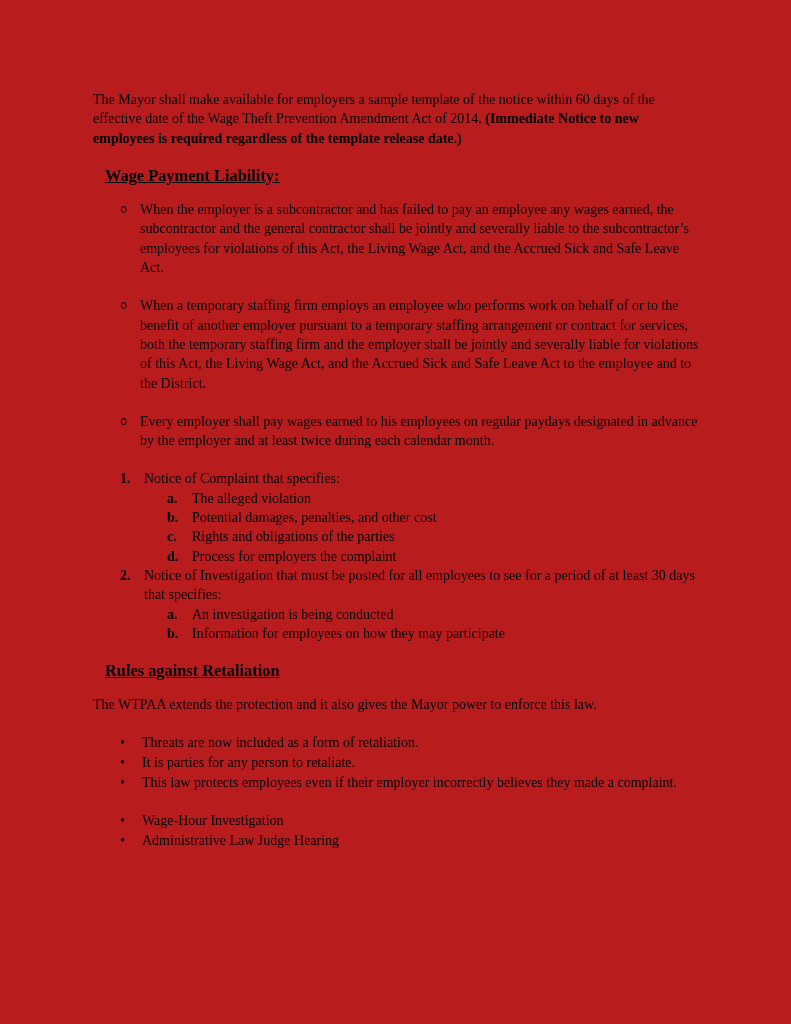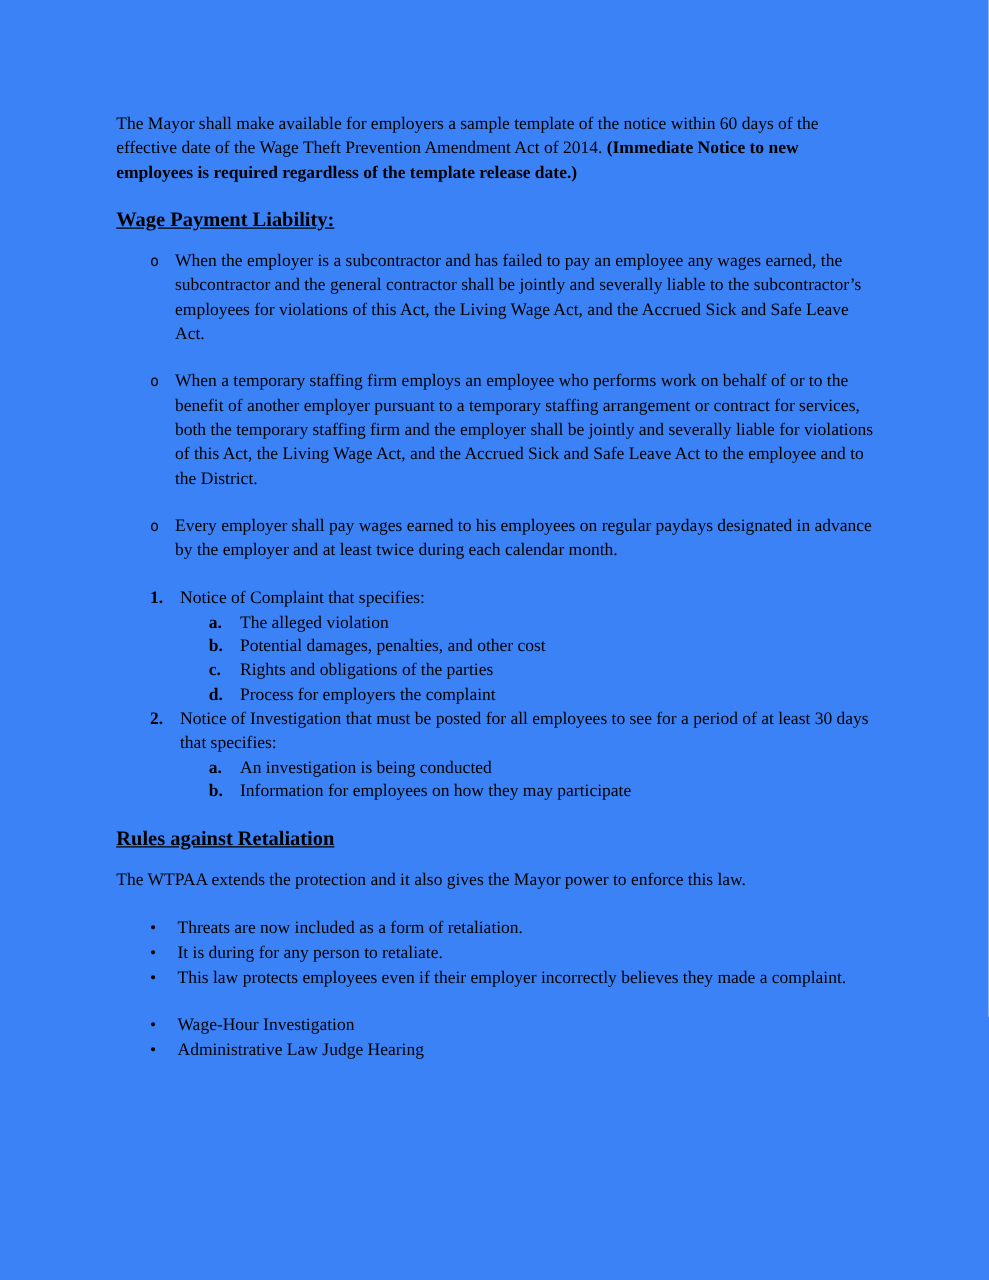--- a/index.html
+++ b/index.html
@@ -1,35 +1,35 @@
 <!DOCTYPE html>
 <html><head>
 <meta charset="utf-8">
 <style>
   html, body { margin: 0; padding: 0; background: #ffffff; }
   .page {
     position: relative;
     width: 791px;
     height: 1024px;
     box-sizing: border-box;
-    background: #3b82f6;
+    background: #b91c1c;
     padding: 90px 88px 0 93px;
     font-family: "Liberation Serif", "DejaVu Serif", serif;
     font-size: 14px;
     line-height: 19.3px;
     color: #000000;
     overflow: hidden;
   }
   .para { margin: 0 0 18px 0; }
   .b { font-weight: bold; }
   .i { }
   .heading {
     font-weight: bold;
     text-decoration: underline;
-    margin: 0 0 15px 0;
+    margin: 0 0 15px 12px;
   }
   .list { margin: 0 0 18px 27px; }
   .li { display: flex; align-items: flex-start; }
   .o-item { margin: 0 0 19px 0; }
   .o-marker {
     flex: 0 0 20px;
     font-family: "DejaVu Sans Mono", monospace;
     font-size: 12px;
   }
   .num-marker { flex: 0 0 24px; font-weight: bold; }
@@ -115,21 +115,21 @@
 
   <p class="para">The WTPAA extends the protection and it also gives the Mayor power to enforce this law.</p>
 
   <div class="list">
     <div class="li bullet-item">
       <span class="disc-marker">•</span>
       <span class="li-text"><span>Threats are now included as a form of retaliation.</span><span class="i"></span><span></span></span>
     </div>
     <div class="li bullet-item">
       <span class="disc-marker">•</span>
-      <span class="li-text"><span>It is during for </span><span class="i">any</span><span> person to retaliate.</span></span>
+      <span class="li-text"><span>It is parties for </span><span class="i">any</span><span> person to retaliate.</span></span>
     </div>
     <div class="li bullet-item">
       <span class="disc-marker">•</span>
       <span class="li-text"><span>This law protects employees even if their employer incorrectly believes they made a complaint.</span><span class="i"></span><span></span></span>
     </div>
   </div>
 
 
   <div class="list">
     <div class="li bullet-item">

